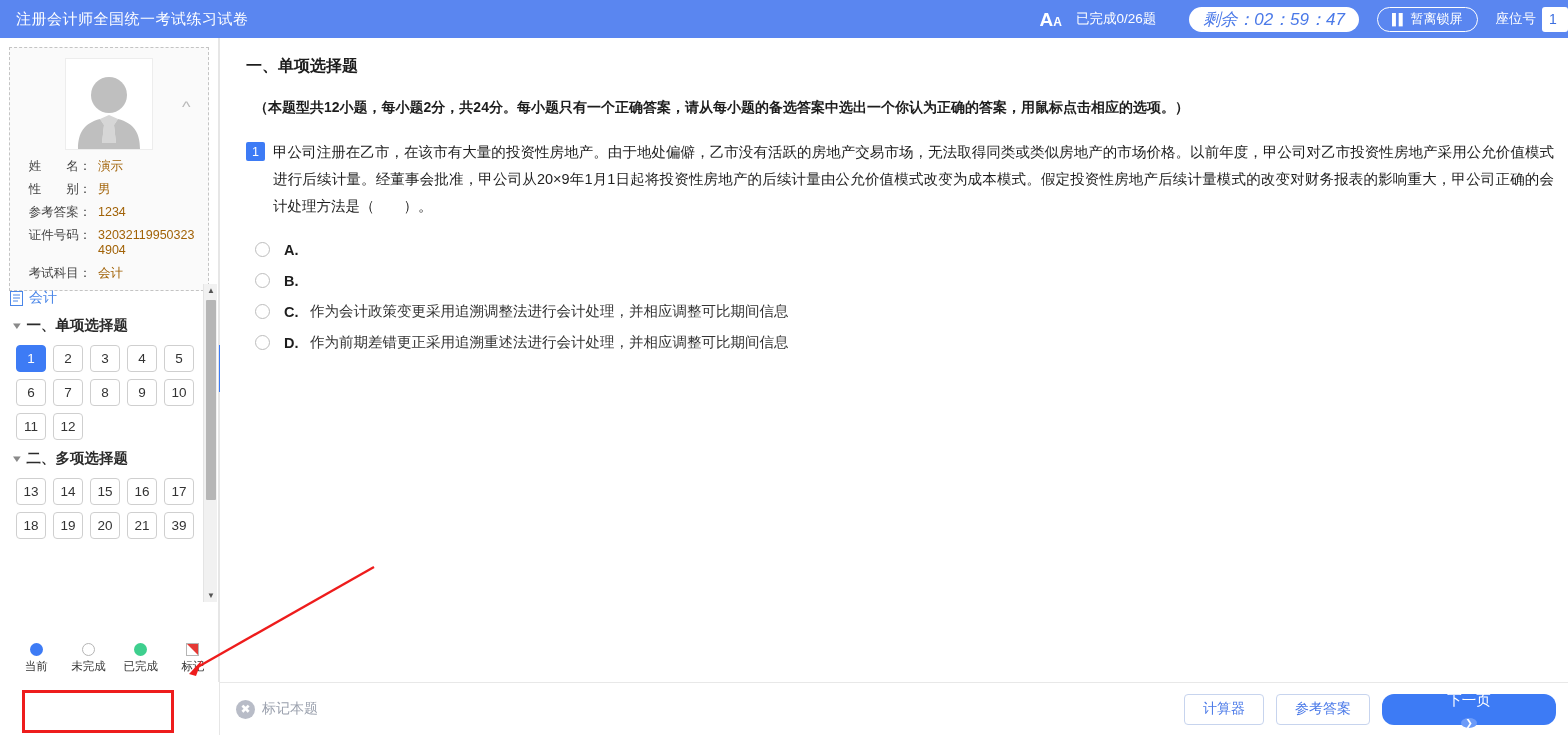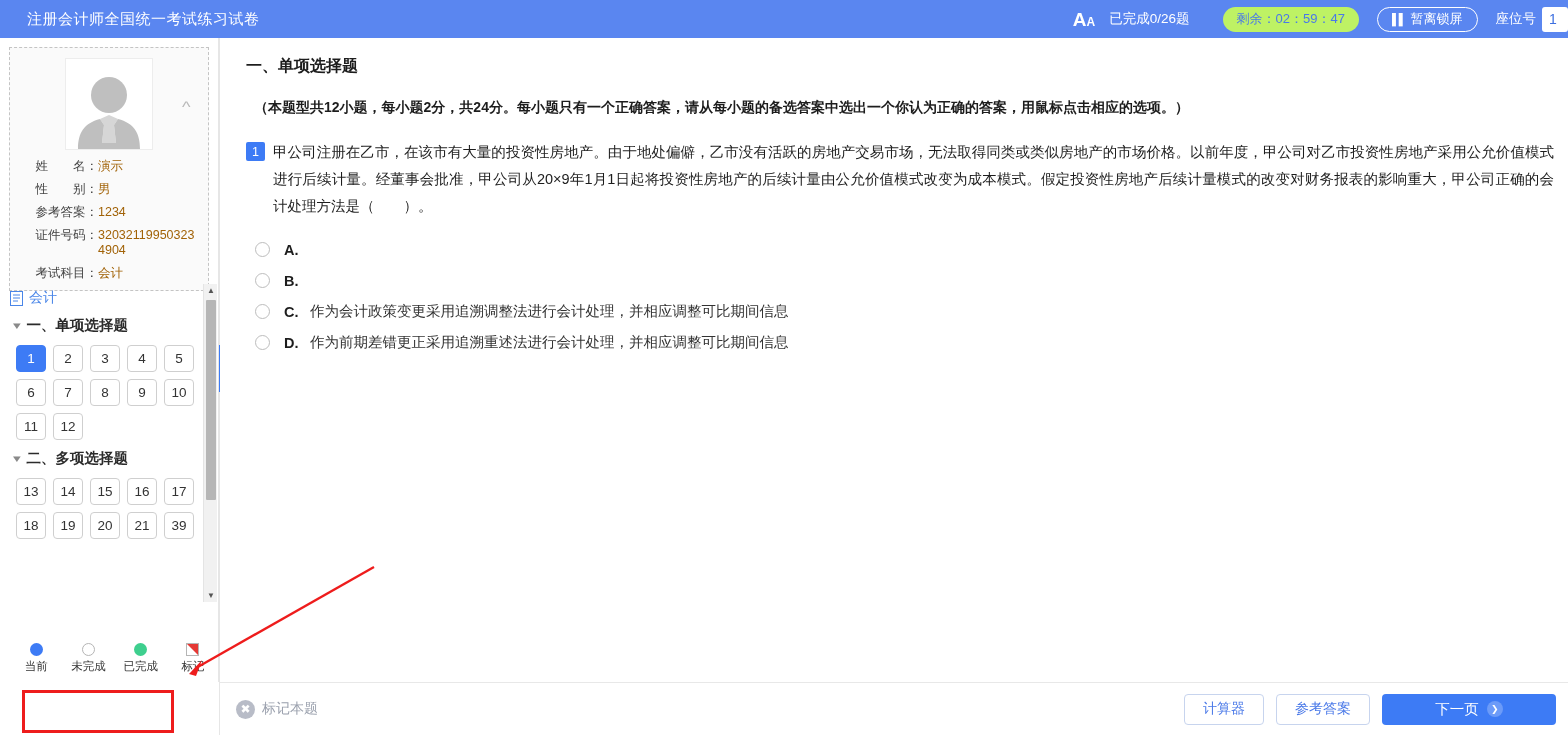--- a/index.html
+++ b/index.html
@@ -14,44 +14,45 @@
   
   .header {
     position: absolute; top: 0; left: 0;
     width: 1568px; height: 38px;
     background: #5a86f0;
     display: flex; align-items: center;
     color: #ffffff;
   }
   .hdr-title {
     font-size: 15px; font-weight: 500;
-    margin-left: 27px; letter-spacing: .5px;
+    margin-left: 16px; letter-spacing: .5px;
     white-space: nowrap;
   }
   .hdr-right {
     margin-left: auto; display: flex; align-items: center;
     height: 38px; padding-right: 0;
   }
   .font-size-icon {
     display: inline-flex; align-items: baseline;
     font-weight: bold; color: #ffffff; margin-right: 14px;
     line-height: 1;
   }
   .font-size-icon .big { font-size: 19px; }
   .font-size-icon .small { font-size: 12px; }
   .hdr-progress {
     font-size: 13.5px; color: #ffffff; margin-right: 33px;
     white-space: nowrap;
   }
   .timer-pill {
-    background: #bef264; color: #4a79e8;
+    background: #ffffff; color: #4a79e8;
     border-radius: 14px; height: 25px;
     display: flex; align-items: center; justify-content: center;
-    padding: 0 14px; font-size: 13px; white-space: nowrap;
+    padding: 0 14px; font-size: 17px; white-space: nowrap;
     margin-right: 18px;
+    font-style: italic;
   }
   .lock-pill {
     border: 1px solid #ffffff; border-radius: 14px;
     height: 25px; display: flex; align-items: center;
     padding: 0 14px; font-size: 13px; color: #fff;
     white-space: nowrap; margin-right: 18px; gap: 5px;
   }
   .pause-glyph { font-size: 11px; letter-spacing: -1px; }
   .seat-wrap { display: flex; align-items: center; gap: 6px; font-size: 13.5px; }
   .seat-box {
@@ -87,21 +88,21 @@
     color: #b9b9b9; font-size: 14px; line-height: 1;
     transform: scaleX(1.3);
   }
   .info-list { margin-top: 9px; }
   .info-row {
     display: flex; font-size: 12.5px; color: #333;
     margin-bottom: 8px; line-height: 15px;
   }
   .info-label {
     width: 76px; flex-shrink: 0; color: #444;
-    letter-spacing: 0px; text-align: right;
+    letter-spacing: 0px; text-align: center;
   }
   .info-value { color: #a16207; word-break: break-all; max-width: 104px; }
 
   
   .nav-area {
     position: absolute; top: 284px; left: 0;
     width: 219px; height: 318px;
     overflow: hidden;
   }
   .subject-row {
@@ -246,24 +247,24 @@
   }
   .mark-label { font-size: 14px; color: #9aa0ad; }
   .footer-right { margin-left: auto; display: flex; align-items: center; gap: 12px; padding-right: 12px; }
   .ghost-btn {
     border: 1px solid #c7d4ee; border-radius: 4px;
     background: #fff; color: #4a79e8; font-size: 14px;
     height: 31px; padding: 0 18px;
     display: flex; align-items: center; cursor: pointer;
   }
   .next-btn {
-    background: #3d7bf5; color: #fff; border-radius: 4px;
+    background: #3d7bf5; color: #fff; border-radius: 12px;
     height: 31px; width: 174px; font-size: 14.5px;
     display: flex; align-items: center; justify-content: center;
-    gap: 8px; cursor: pointer;
+    gap: 8px; cursor: pointer; flex-direction: column;
   }
   .next-circle {
     width: 16px; height: 16px; border-radius: 50%;
     background: #6c9bf8; color: #fff; font-size: 9px;
     display: flex; align-items: center; justify-content: center;
   }
 
   .divider-vert {
     position: absolute; left: 219px; top: 38px;
     width: 1px; height: 697px; background: #e6e6e6;

